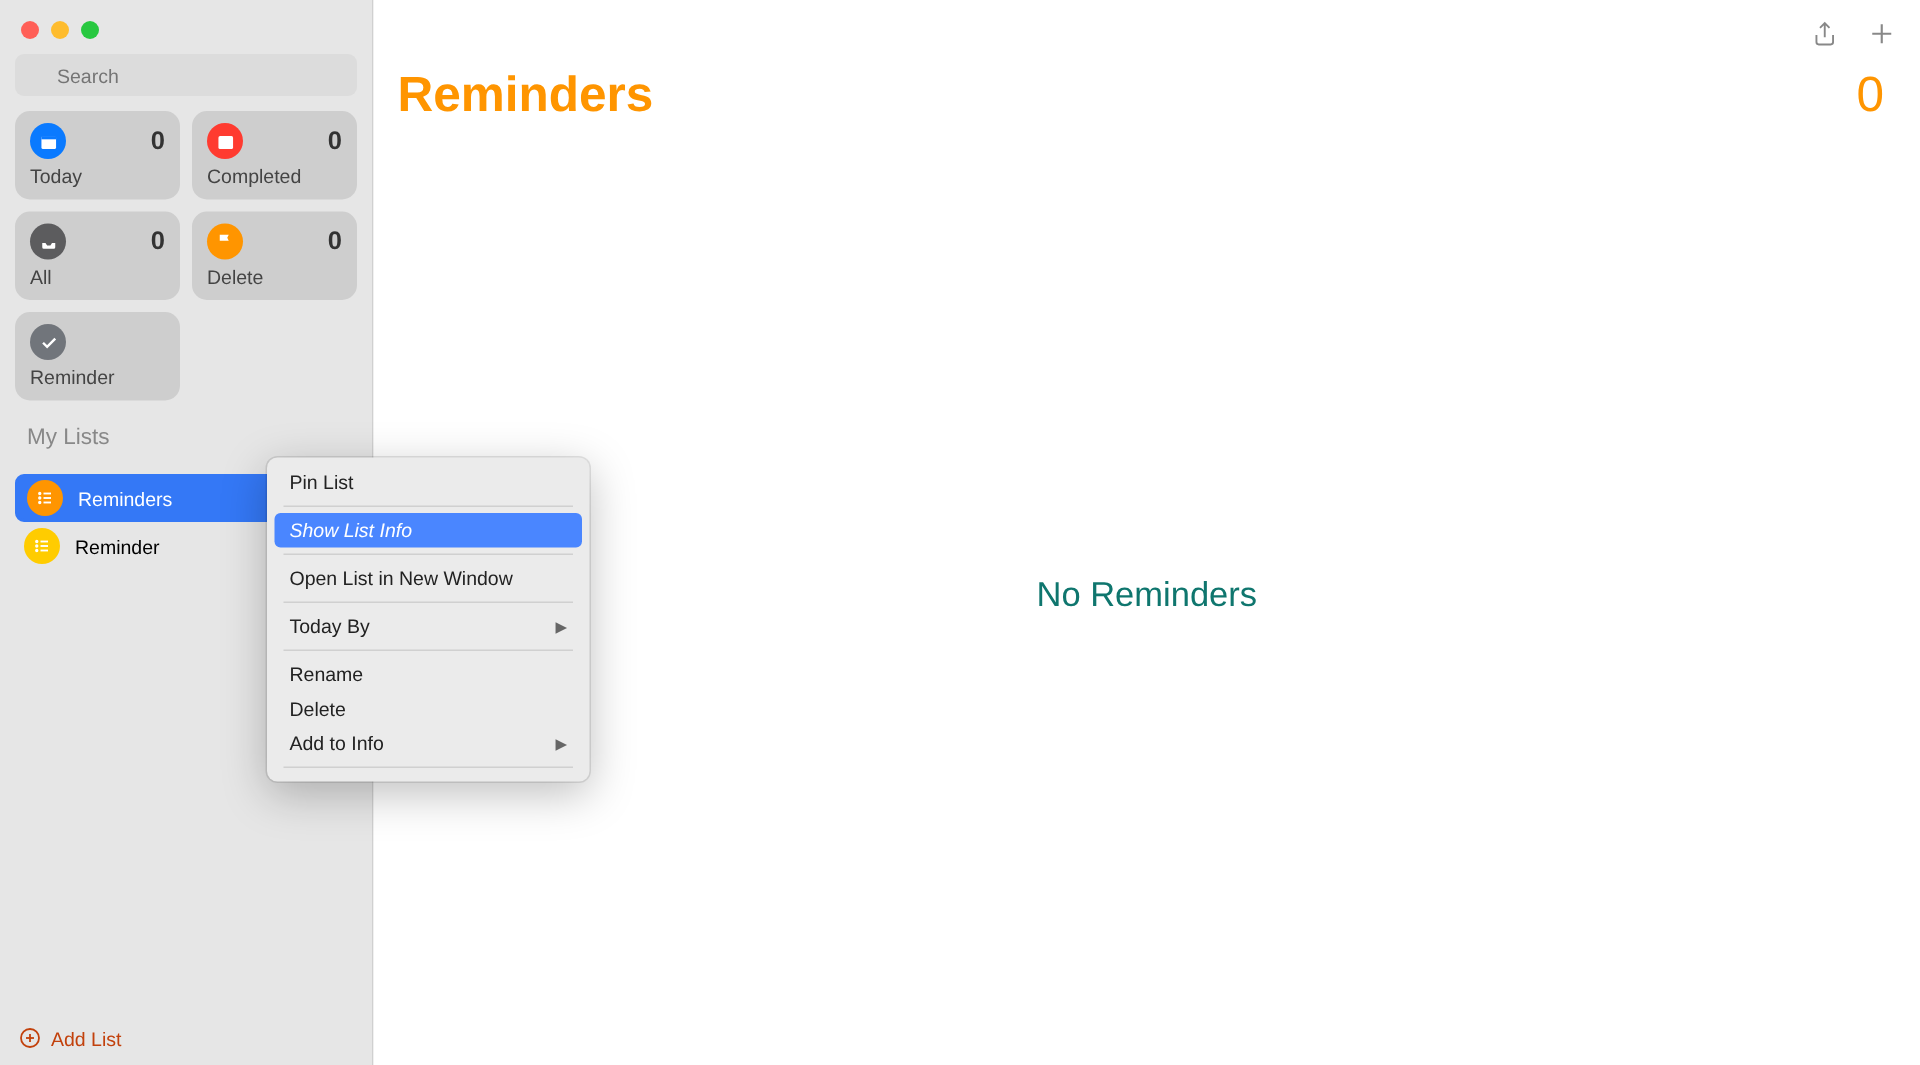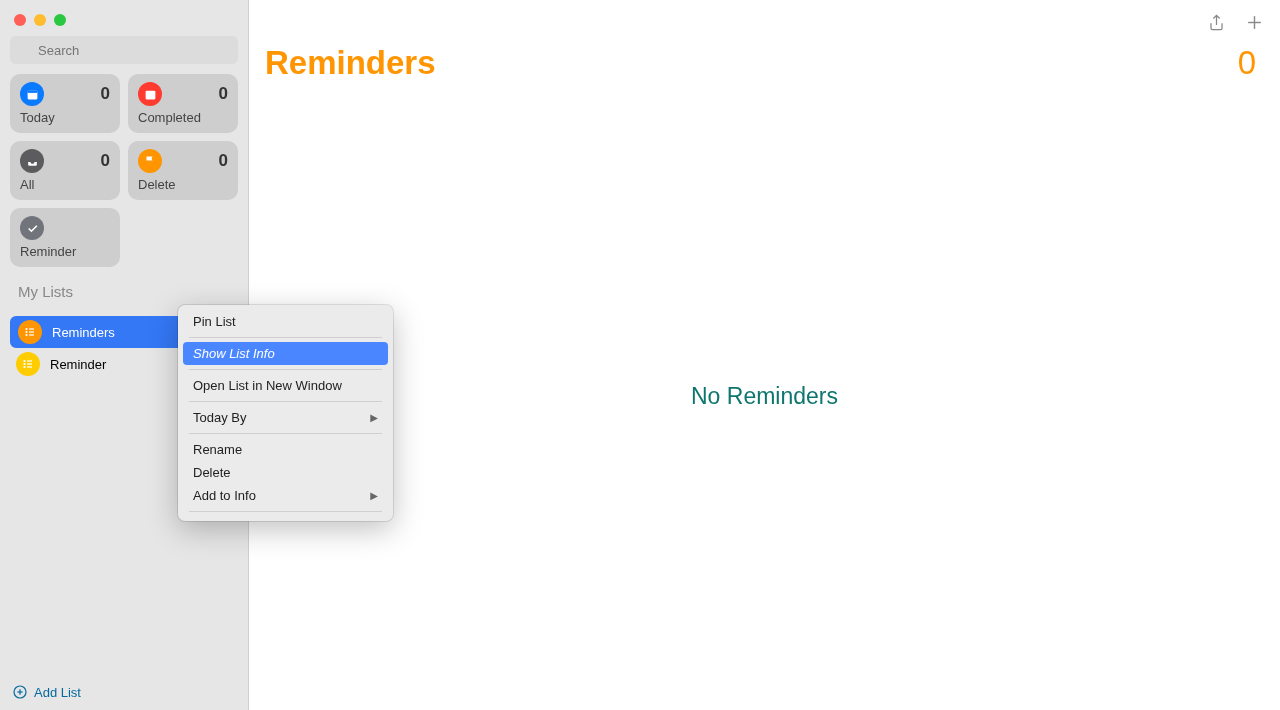--- a/index.html
+++ b/index.html
@@ -159,21 +159,21 @@
       font-size: 13px;
       color: #888;
     }
     .sidebar-footer {
       margin-top: auto;
       padding: 10px 12px;
       display: flex;
       align-items: center;
       gap: 6px;
       cursor: pointer;
-      color: #0369a1;
+      color: #c2410c;
     }
     .sidebar-footer svg {
       width: 16px;
       height: 16px;
     }
     .add-list-label {
       font-size: 13px;
     }
     .main {
       flex: 1;

